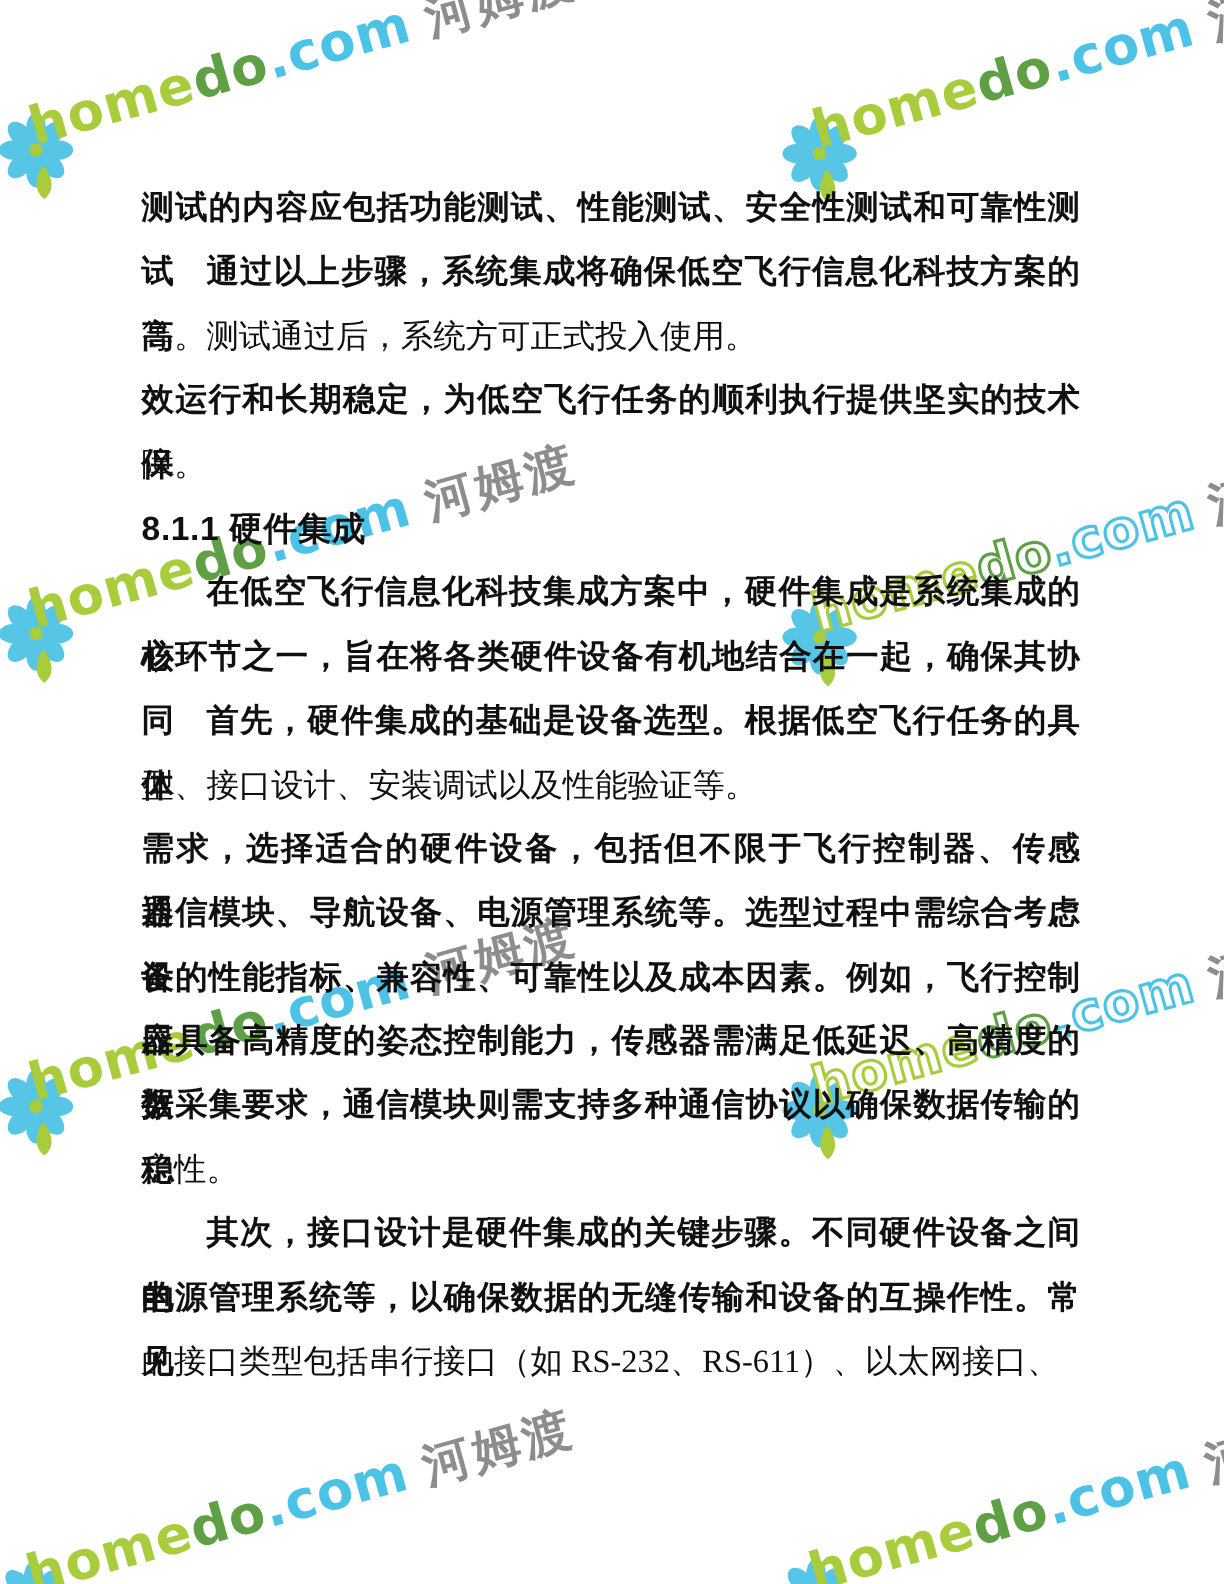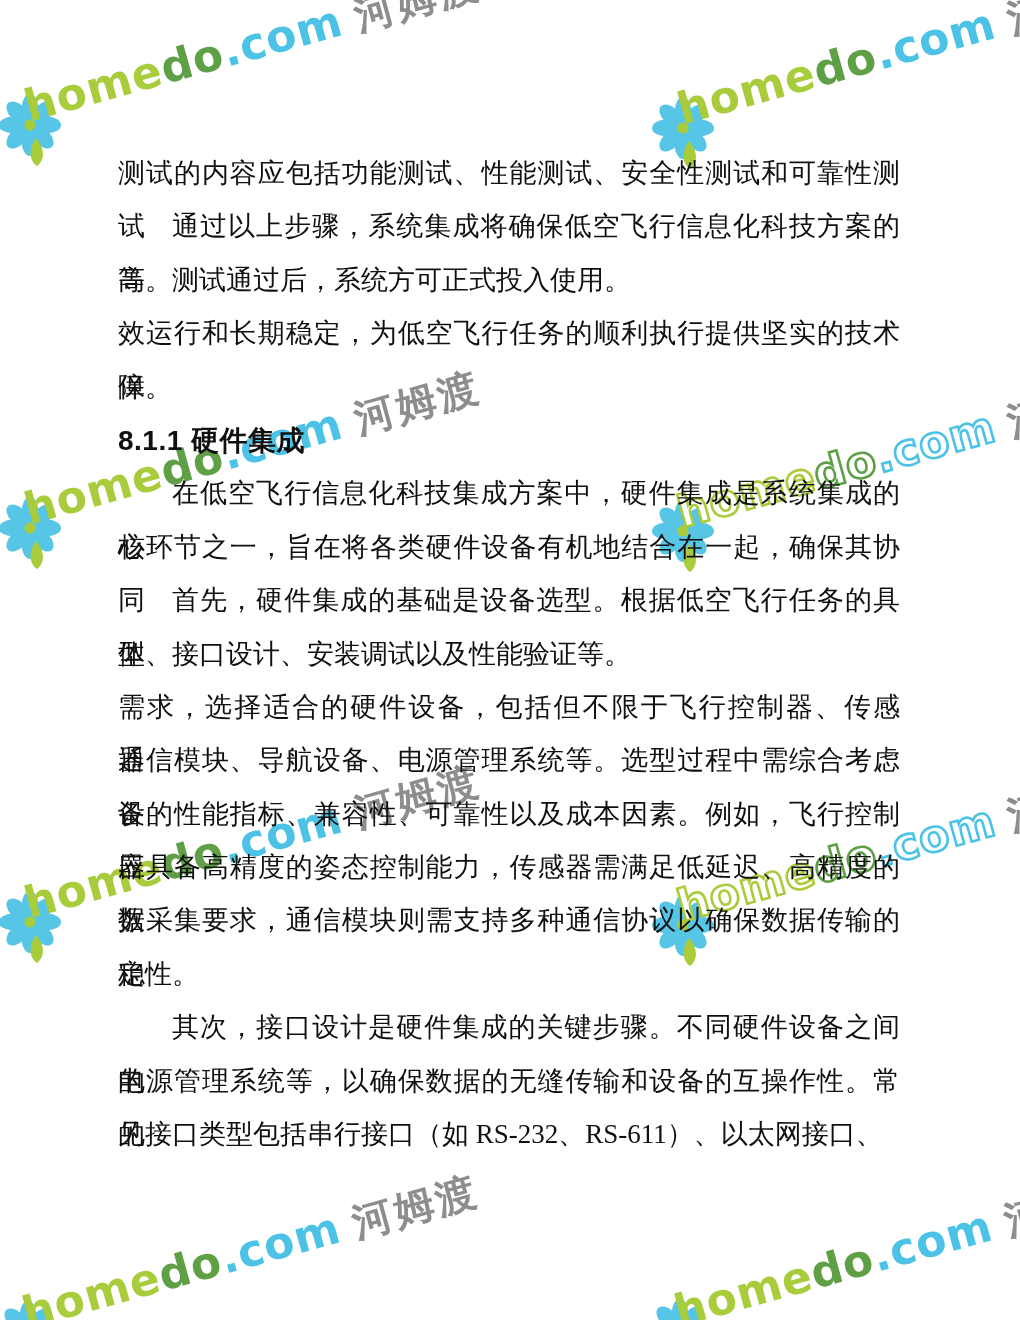--- a/index.html
+++ b/index.html
@@ -25,21 +25,21 @@
     color:#fff;-webkit-text-stroke:2.6px var(--c);
   }
 
   
   .doc{
     position:absolute;left:118px;top:147px;width:782px;z-index:2;
     font-family:"Liberation Serif","DejaVu Serif",serif;
     font-size:27px;color:#101010;
   }
   .line{height:53.4px;line-height:53.4px;}
-  .line.j{text-align:justify;text-align-last:justify;}
+  .line.j{text-align:justify;text-align-last:justify;font-weight:bold;}
   .line.ind{text-indent:2em;}
   .line.heading{
     font-family:"Liberation Sans","DejaVu Sans",sans-serif;
     font-weight:bold;font-size:28px;letter-spacing:.5px;
   }
 </style>
 </head>
 <body>
 
 <div class="page">

